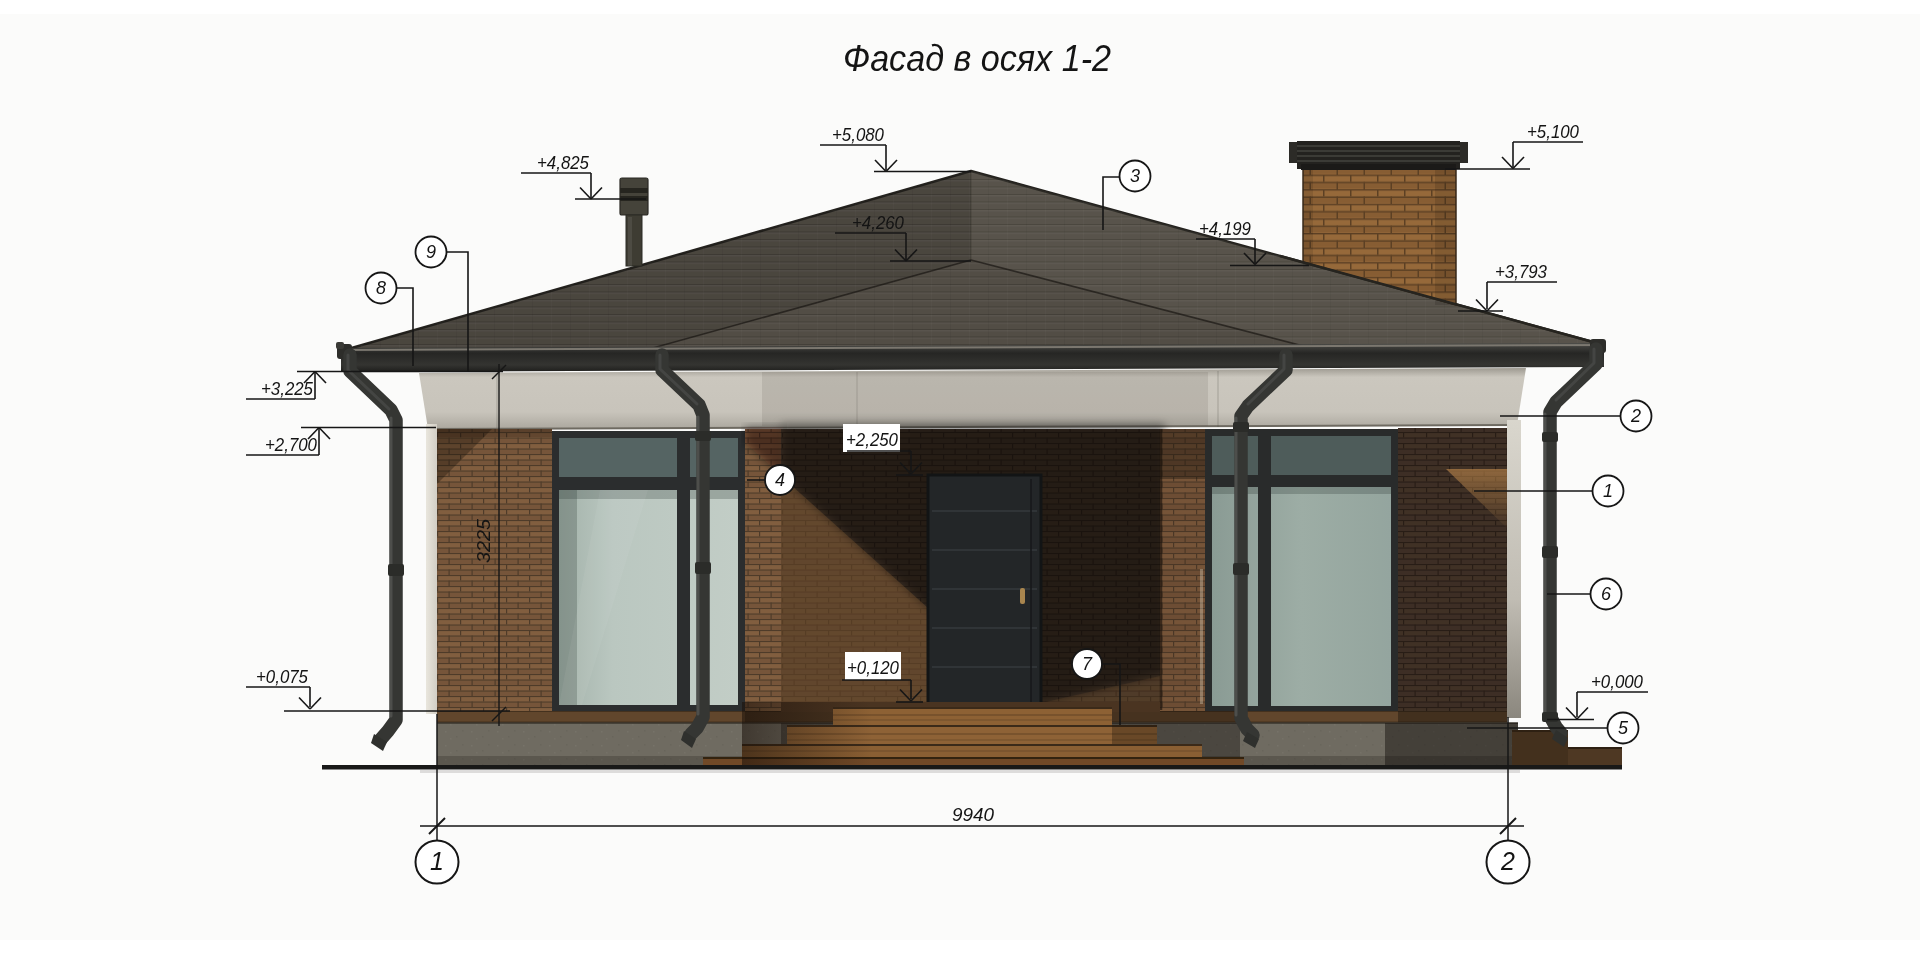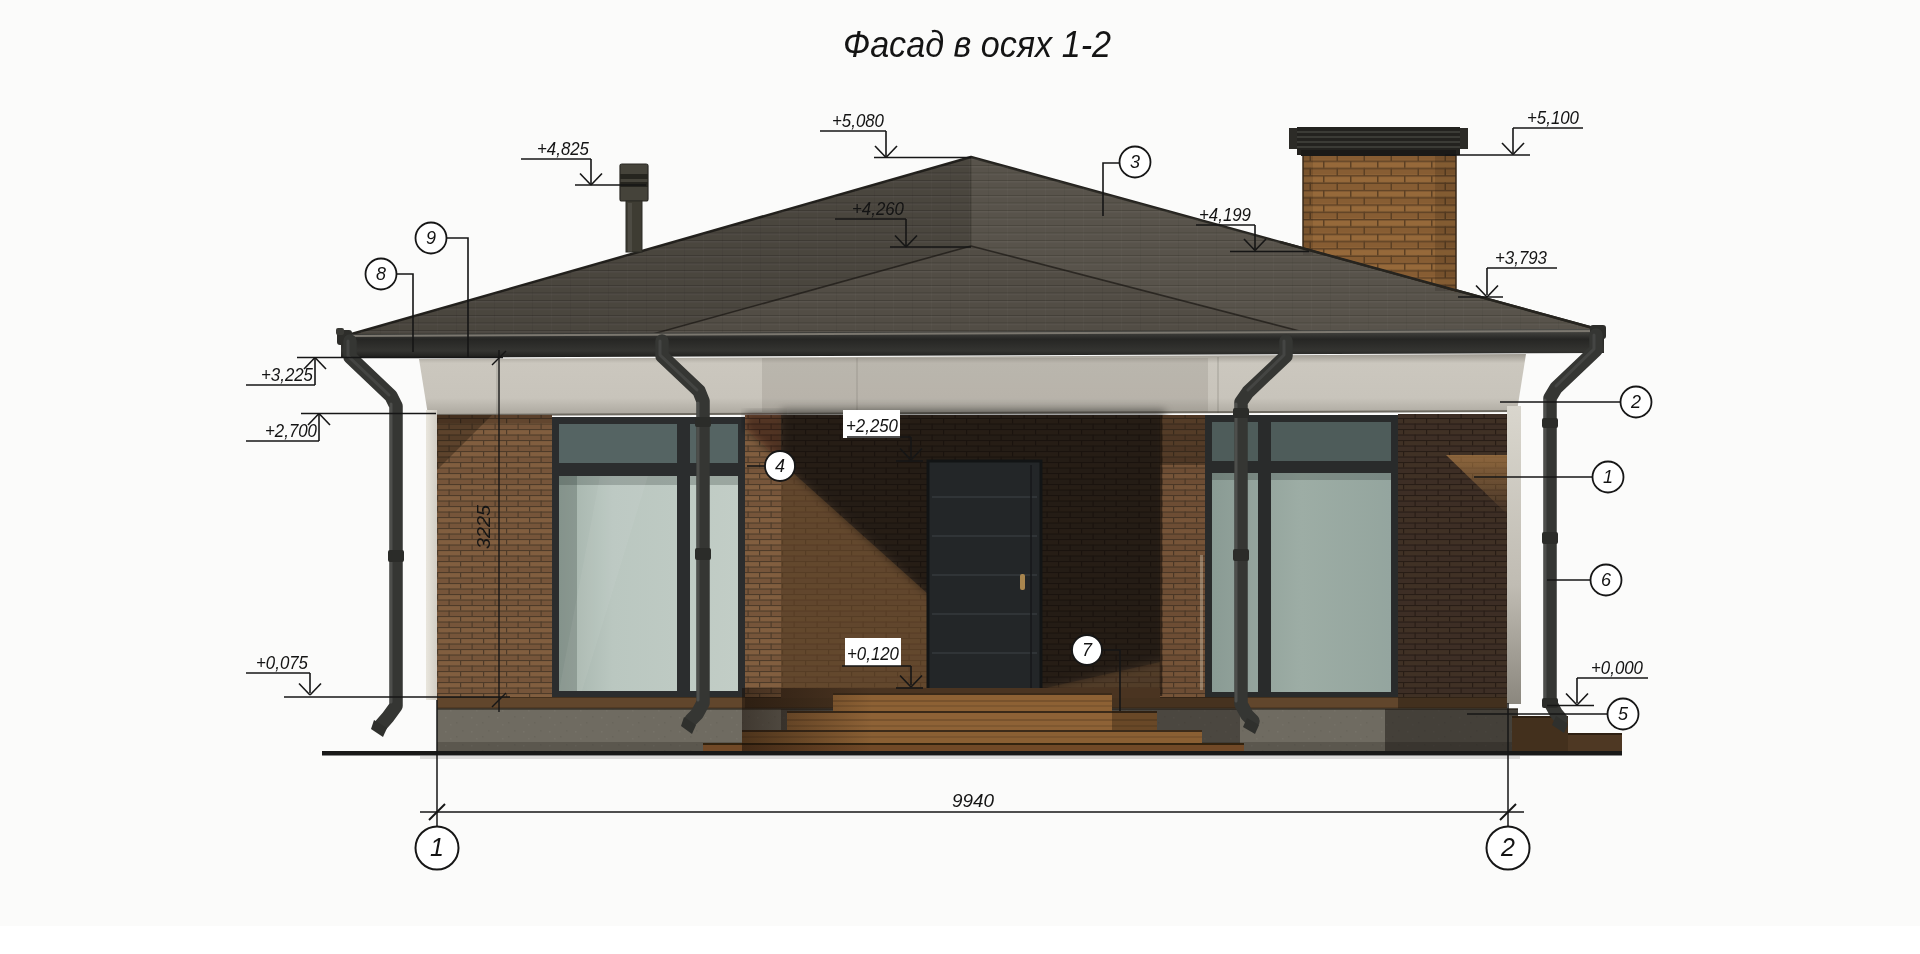--- a/index.html
+++ b/index.html
@@ -1,17 +1,17 @@
 <!DOCTYPE html>
 <html><head>
 <meta charset="utf-8">
 <style>
   html,body{margin:0;padding:0;background:#ffffff;}
   #stage{position:relative;width:1920px;height:926px;background:#ec4899;overflow:hidden;
-         font-family:"Liberation Sans",sans-serif;}
+         font-family:"Liberation Sans",sans-serif;margin-top:14px;}
   svg{position:absolute;left:0;top:0;display:block;}
   text{font-family:"Liberation Sans",sans-serif;}
   .dim{font-style:italic;fill:#141414;}
 </style>
 </head>
 <body>
 <div id="stage">
 <svg width="1920" height="954" viewBox="0 0 1920 954">
 <defs>
   <pattern id="brickLit" width="23" height="11" patternUnits="userSpaceOnUse">

